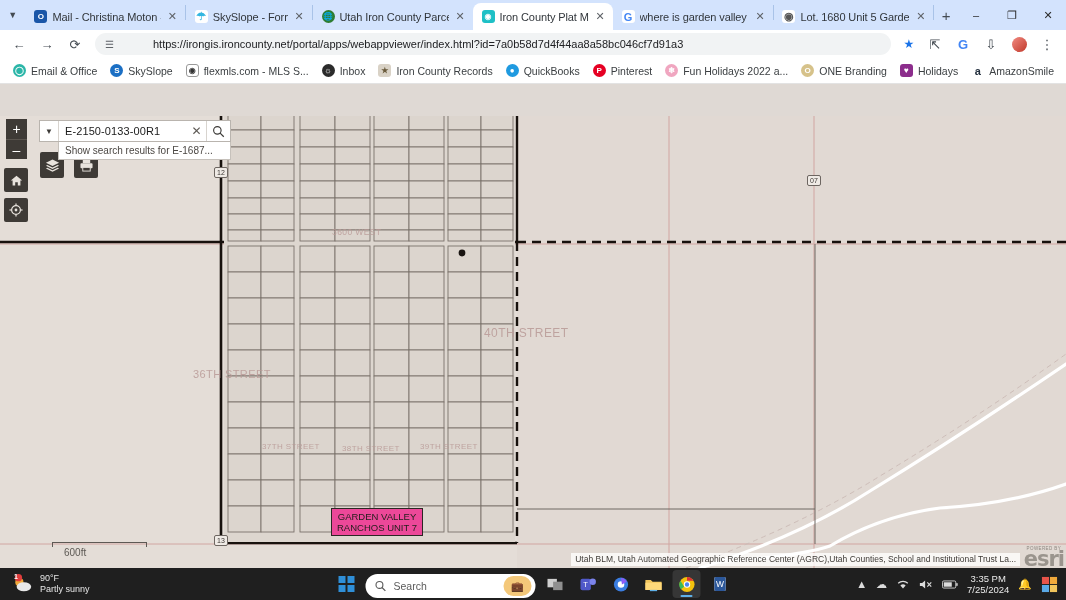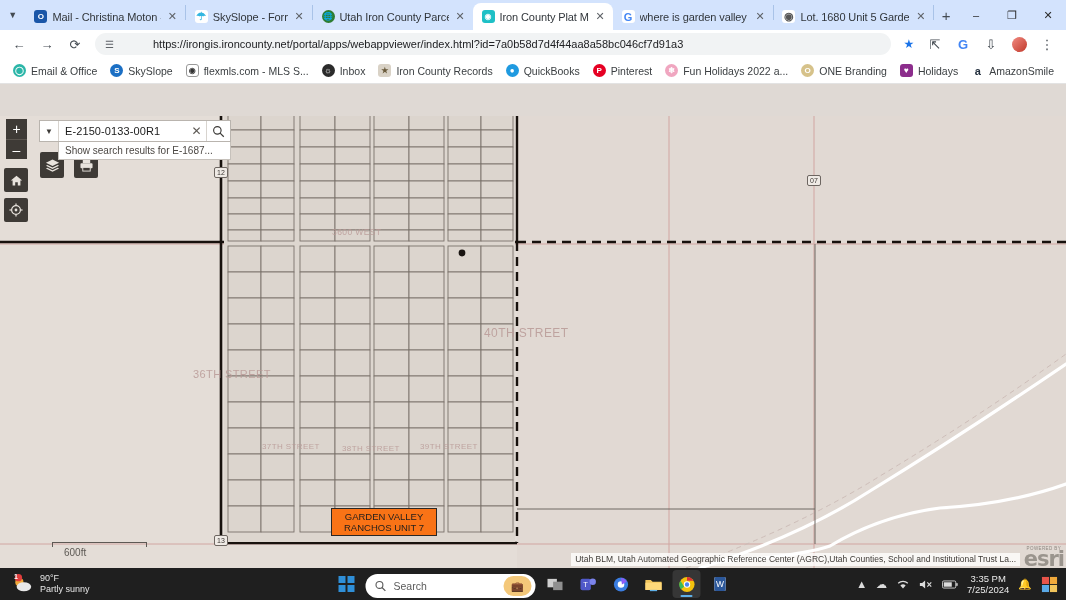--- a/index.html
+++ b/index.html
@@ -152,22 +152,22 @@
   }
   .esri {
     position:absolute; right:2px; bottom:0px; text-align:center;
   }
   .esri .pwr { font-size:4.5px; color:#8d8780; letter-spacing:0.4px; }
   .esri .word { font-size:21px; color:#9a948d; font-weight:bold;
                 letter-spacing:-1px; line-height:17px; font-family:"DejaVu Sans",sans-serif;}
 
   
   .platlabel {
-    position:absolute; left:331px; top:392px; background:#f97316;
-    border:1.5px solid #2b2724; padding:2px 12px; font-size:9.5px;
+    position:absolute; left:331px; top:392px; background:#ec4899;
+    border:1.5px solid #2b2724; padding:2px 5px; font-size:9.5px;
     color:#221f1c; line-height:11px; text-align:center;
   }
   .secnum {
     position:absolute; background:#efeae5; border:1px solid #6d6661;
     border-radius:2px; font-size:7px; color:#3a3633; padding:0 2px; line-height:9px;
   }
   .streetlbl {
     position:absolute; color:#b99a97; font-size:9.5px; font-weight:normal;
     letter-spacing:0.4px; white-space:nowrap; opacity:0.85;
   }

